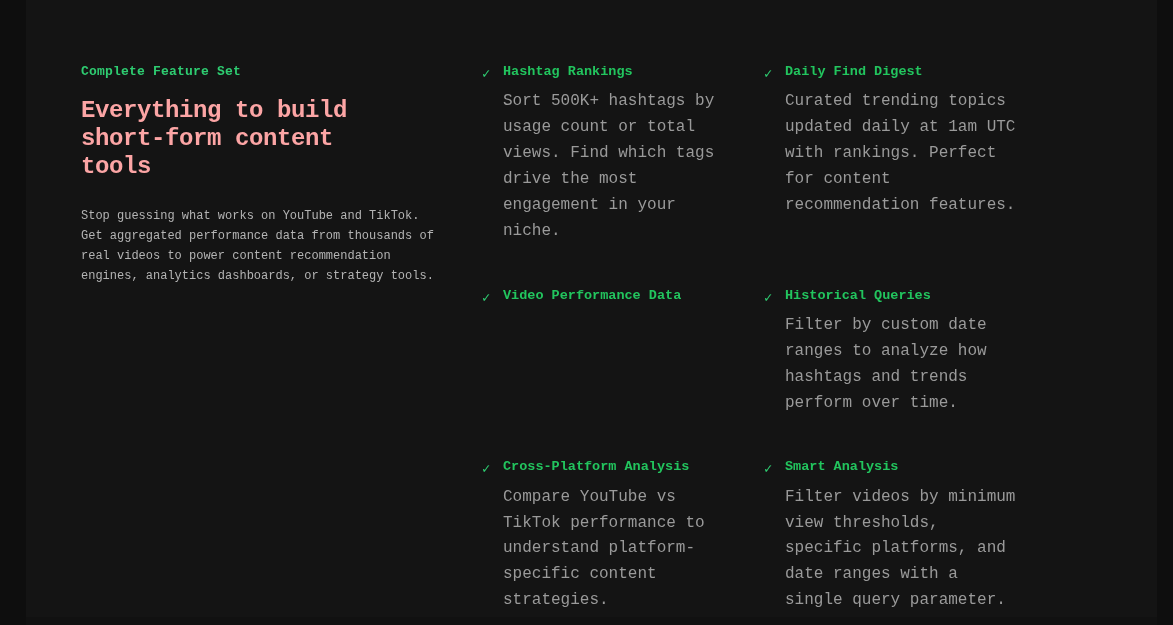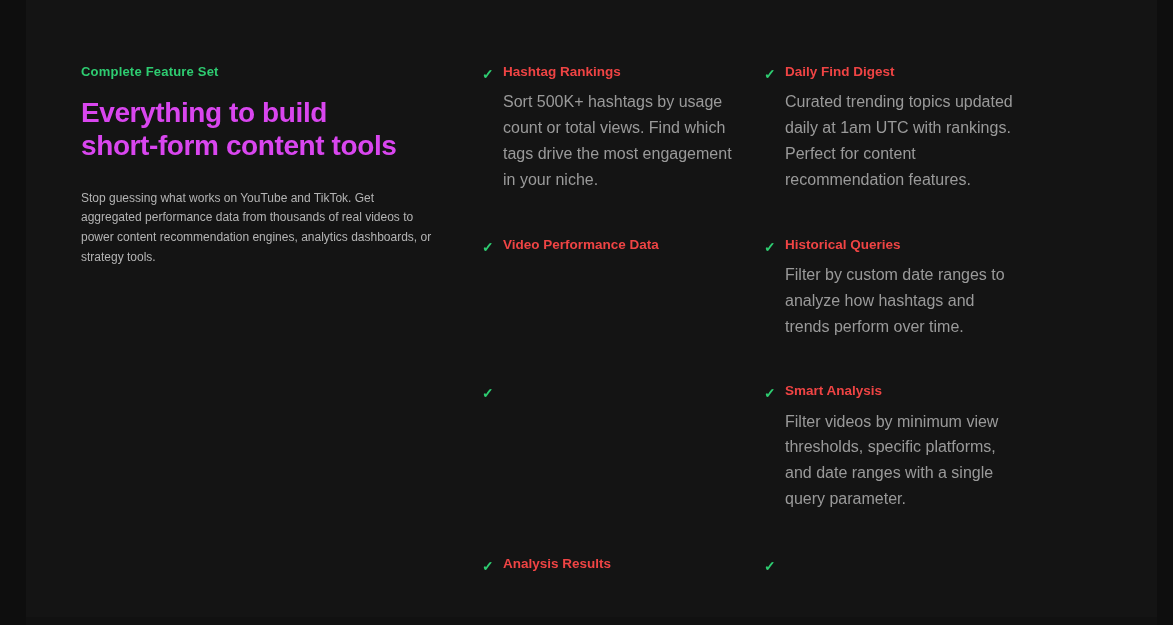--- a/index.html
+++ b/index.html
@@ -13,20 +13,21 @@
   }
   body {
     font-family: "Liberation Sans", sans-serif;
     color: #e8e8e8;
   }
   .page {
     position: relative;
     width: 1173px;
     height: 617px;
     background: #141414;
+    font-family: Liberation Mono, monospace;
   }
   
   .gutter-left {
     position: absolute;
     left: 0; top: 0;
     width: 26px; height: 625px;
     background: #0e0e0e;
   }
   .gutter-right {
     position: absolute;
@@ -48,24 +49,24 @@
     flex: 0 0 auto;
   }
   .eyebrow {
     color: #2ecc71;
     font-size: 13px;
     font-weight: bold;
     letter-spacing: 0.2px;
     margin: 0 0 18px 0;
   }
   .headline {
-    font-size: 28px;
+    font-size: 24px;
     line-height: 1.17;
     font-weight: bold;
-    color: #d946ef;
+    color: #fca5a5;
     margin: 0 0 26px 0;
     letter-spacing: -0.4px;
     max-width: 330px;
   }
   .lede {
     font-size: 12px;
     line-height: 1.66;
     color: #b4b4b4;
     max-width: 355px;
     margin: 0;
@@ -94,21 +95,21 @@
     line-height: 18px;
     font-weight: bold;
     padding-top: 1px;
   }
   .feature-body {
     flex: 1 1 auto;
   }
   .feature-title {
     font-size: 13.5px;
     font-weight: bold;
-    color: #ef4444;
+    color: #22c55e;
     margin: 0 0 9px 0;
     line-height: 1.2;
   }
   .feature-desc {
     font-size: 16px;
     line-height: 1.62;
     color: #9a9a9a;
     margin: 0;
     max-width: 235px;
   }
@@ -159,20 +160,24 @@
       <div class="feature col-b">
         <span class="check">✓</span>
         <div class="feature-body">
           <div class="feature-title">Historical Queries</div>
           <p class="feature-desc">Filter by custom date ranges to analyze how hashtags and trends perform over time.</p>
         </div>
       </div>
 
       <div class="feature col-a">
         <span class="check">✓</span>
+        <div class="feature-body">
+          <div class="feature-title">Cross-Platform Analysis</div>
+          <p class="feature-desc">Compare YouTube vs TikTok performance to understand platform-specific content strategies.</p>
+        </div>
       </div>
 
       <div class="feature col-b">
         <span class="check">✓</span>
         <div class="feature-body">
           <div class="feature-title">Smart Analysis</div>
           <p class="feature-desc">Filter videos by minimum view thresholds, specific platforms, and date ranges with a single query parameter.</p>
         </div>
       </div>
 

